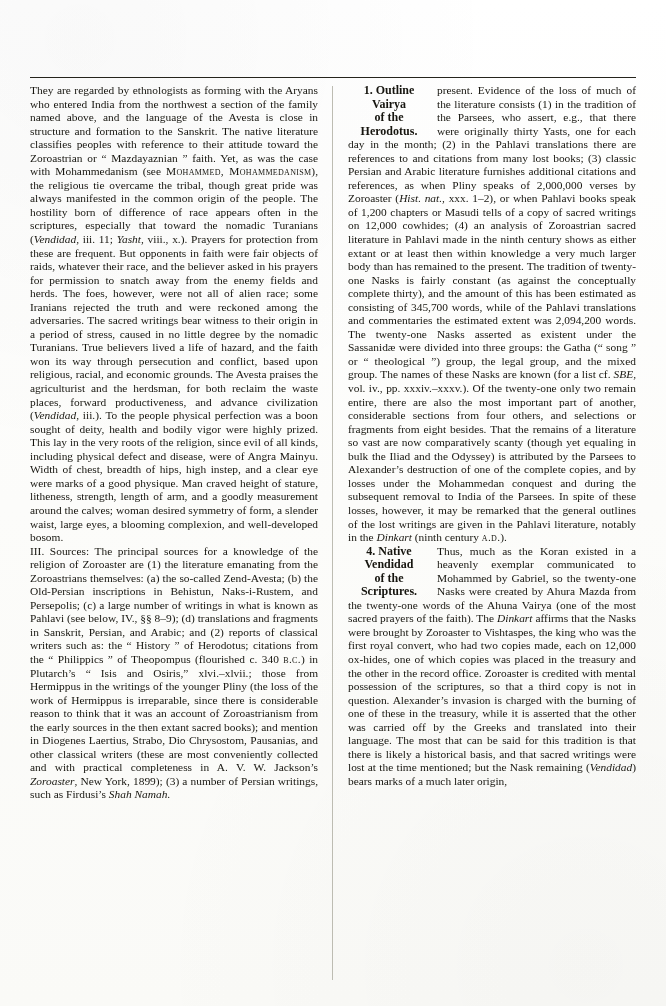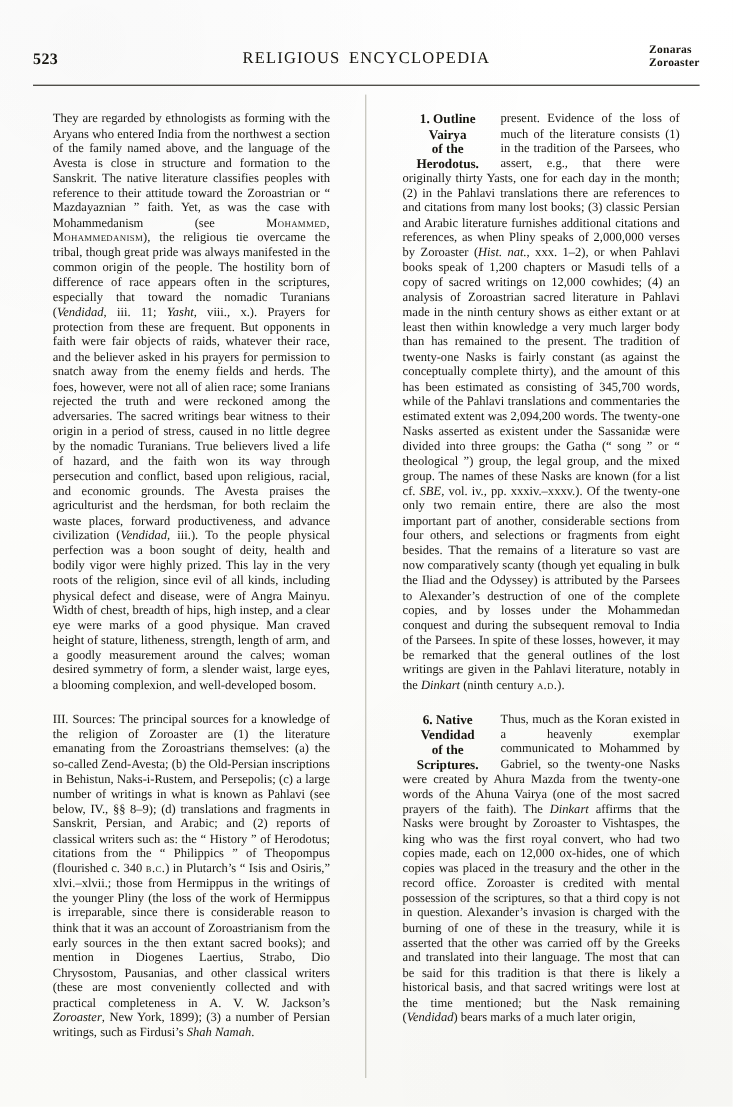--- a/index.html
+++ b/index.html
@@ -105,21 +105,21 @@
   .col-divider {
     position: absolute;
     left: 302px;
     top: 2px;
     width: 1px;
     height: 894px;
     background: #bdbcb2;
   }
 
   p.para {
-    margin: 18px;
+    margin: 0;
     text-indent: 0;
   }
   p.para + p.para { margin-top: 0; }
 
   .smallcaps {
     font-variant: small-caps;
     letter-spacing: 0.3px;
   }
   .ital { font-style: italic; }
 
@@ -146,28 +146,20 @@
   .ink {
     text-rendering: optimizeLegibility;
   }
 </style>
 </head>
 <body>
 
 <div class="page">
   <div class="paper-tone"></div>
 
-  <div class="running-head">
-    <span class="folio">523</span>
-    <span class="head-title">RELIGIOUS ENCYCLOPEDIA</span>
-    <span class="head-entries">
-      <span class="ln">Zonaras</span><br>
-      <span class="ln">Zoroaster</span>
-    </span>
-  </div>
   <div class="rule"></div>
 
   <div class="columns">
     <div class="col-divider"></div>
 
     <div class="col col-left ink">
 
       <p class="para"><span>They are regarded by ethnologists as forming with the Aryans who entered India from the northwest a section of the family named above, and the language of the Avesta is close in structure and formation to the Sanskrit. The native literature classifies peoples with reference to their attitude toward the Zoroastrian or “ Mazdayaznian ” faith. Yet, as was the case with Mohammedanism (see </span><span class="smallcaps">Mohammed, Mohammedanism</span><span>), the religious tie overcame the tribal, though great pride was always manifested in the common origin of the people. The hostility born of difference of race appears often in the scriptures, especially that toward the nomadic Turanians (</span><span class="ital">Vendidad</span><span>, iii. 11; </span><span class="ital">Yasht</span><span>, viii., x.). Prayers for protection from these are frequent. But opponents in faith were fair objects of raids, whatever their race, and the believer asked in his prayers for permission to snatch away from the enemy fields and herds. The foes, however, were not all of alien race; some Iranians rejected the truth and were reckoned among the adversaries. The sacred writings bear witness to their origin in a period of stress, caused in no little degree by the nomadic Turanians. True believers lived a life of hazard, and the faith won its way through persecution and conflict, based upon religious, racial, and economic grounds. The Avesta praises the agriculturist and the herdsman, for both reclaim the waste places, forward productiveness, and advance civilization (</span><span class="ital">Vendidad</span><span>, iii.). To the people physical perfection was a boon sought of deity, health and bodily vigor were highly prized. This lay in the very roots of the religion, since evil of all kinds, including physical defect and disease, were of Angra Mainyu. Width of chest, breadth of hips, high instep, and a clear eye were marks of a good physique. Man craved height of stature, litheness, strength, length of arm, and a goodly measurement around the calves; woman desired symmetry of form, a slender waist, large eyes, a blooming complexion, and well-developed bosom.</span></p>
 
       <p class="para"><span class="seclabel">III. Sources:</span><span> The principal sources for a knowledge of the religion of Zoroaster are (1) the literature emanating from the Zoroastrians themselves: (a) the so-called Zend-Avesta; (b) the Old-Persian inscriptions in Behistun, Naks-i-Rustem, and Persepolis; (c) a large number of writings in what is known as Pahlavi (see below, IV., §§ 8–9); (d) translations and fragments in Sanskrit, Persian, and Arabic; and (2) reports of classical writers such as: the “ History ” of Herodotus; citations from the “ Philippics ” of Theopompus (flourished c. 340 </span><span class="smallcaps">b.c.</span><span>) in Plutarch’s “ Isis and Osiris,” xlvi.–xlvii.; those from Hermippus in the writings of the younger Pliny (the loss of the work of Hermippus is irreparable, since there is considerable reason to think that it was an account of Zoroastrianism from the early sources in the then extant sacred books); and mention in Diogenes Laertius, Strabo, Dio Chrysostom, Pausanias, and other classical writers (these are most conveniently collected and with practical completeness in A. V. W. Jackson’s </span><span class="ital">Zoroaster</span><span>, New York, 1899); (3) a number of Persian writings, such as Firdusi’s </span><span class="ital">Shah Namah</span><span>.</span></p>
@@ -180,21 +172,21 @@
         <span class="sidehead">
           <span class="ln">1. Outline</span>
           <span class="ln">Vairya</span>
           <span class="ln">of the</span>
           <span class="ln">Herodotus.</span>
         </span><span>present. Evidence of the loss of much of the literature consists (1) in the tradition of the Parsees, who assert, e.g., that there were originally thirty Yasts, one for each day in the month; (2) in the Pahlavi translations there are references to and citations from many lost books; (3) classic Persian and Arabic literature furnishes additional citations and references, as when Pliny speaks of 2,000,000 verses by Zoroaster (</span><span class="ital">Hist. nat.</span><span>, xxx. 1–2), or when Pahlavi books speak of 1,200 chapters or Masudi tells of a copy of sacred writings on 12,000 cowhides; (4) an analysis of Zoroastrian sacred literature in Pahlavi made in the ninth century shows as either extant or at least then within knowledge a very much larger body than has remained to the present. The tradition of twenty-one Nasks is fairly constant (as against the conceptually complete thirty), and the amount of this has been estimated as consisting of 345,700 words, while of the Pahlavi translations and commentaries the estimated extent was 2,094,200 words. The twenty-one Nasks asserted as existent under the Sassanidæ were divided into three groups: the Gatha (“ song ” or “ theological ”) group, the legal group, and the mixed group. The names of these Nasks are known (for a list cf. </span><span class="ital">SBE</span><span>, vol. iv., pp. xxxiv.–xxxv.). Of the twenty-one only two remain entire, there are also the most important part of another, considerable sections from four others, and selections or fragments from eight besides. That the remains of a literature so vast are now comparatively scanty (though yet equaling in bulk the Iliad and the Odyssey) is attributed by the Parsees to Alexander’s destruction of one of the complete copies, and by losses under the Mohammedan conquest and during the subsequent removal to India of the Parsees. In spite of these losses, however, it may be remarked that the general outlines of the lost writings are given in the Pahlavi literature, notably in the </span><span class="ital">Dinkart</span><span> (ninth century </span><span class="smallcaps">a.d.</span><span>).</span>
       </p>
 
       <p class="para flow">
         <span class="sidehead">
-          <span class="ln">6. Native</span>
+          <span class="ln">4. Native</span>
           <span class="ln">Vendidad</span>
           <span class="ln">of the</span>
           <span class="ln">Scriptures.</span>
         </span><span>Thus, much as the Koran existed in a heavenly exemplar communicated to Mohammed by Gabriel, so the twenty-one Nasks were created by Ahura Mazda from the twenty-one words of the Ahuna Vairya (one of the most sacred prayers of the faith). The </span><span class="ital">Dinkart</span><span> affirms that the Nasks were brought by Zoroaster to Vishtaspes, the king who was the first royal convert, who had two copies made, each on 12,000 ox-hides, one of which copies was placed in the treasury and the other in the record office. Zoroaster is credited with mental possession of the scriptures, so that a third copy is not in question. Alexander’s invasion is charged with the burning of one of these in the treasury, while it is asserted that the other was carried off by the Greeks and translated into their language. The most that can be said for this tradition is that there is likely a historical basis, and that sacred writings were lost at the time mentioned; but the Nask remaining (</span><span class="ital">Vendidad</span><span>) bears marks of a much later origin,</span>
       </p>
     </div>
   </div>
 </div>
 
 </body></html>

